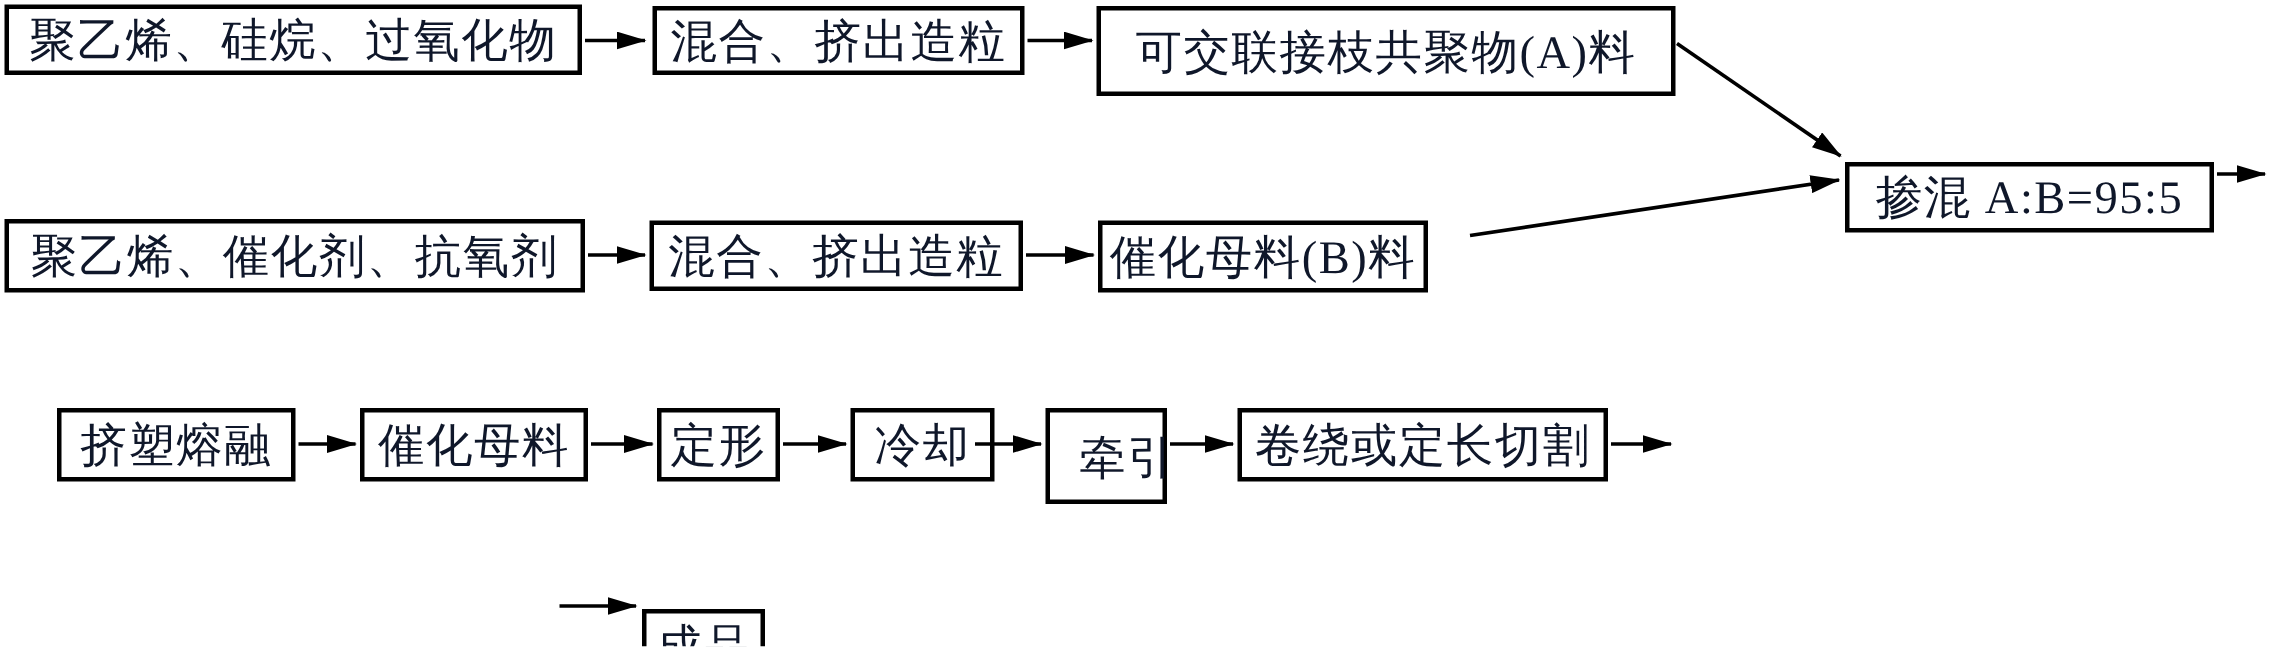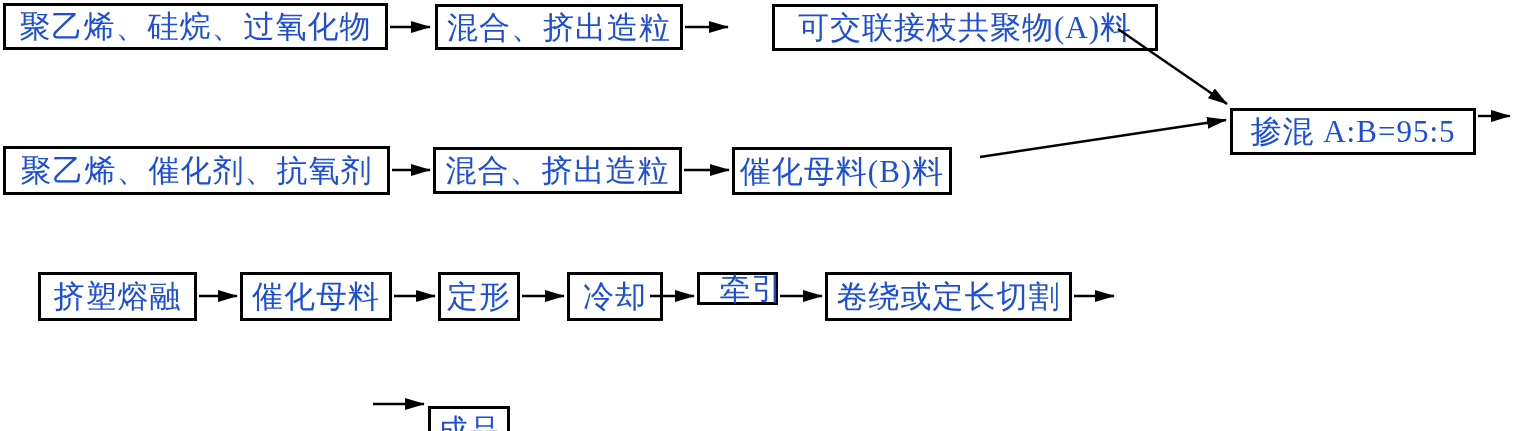--- a/index.html
+++ b/index.html
@@ -18,53 +18,53 @@
   .node {
     position: absolute;
     box-sizing: border-box;
     border: 3px solid #000000;
     background: #ffffff;
     display: flex;
     align-items: center;
     justify-content: center;
     font-size: 31px;
     line-height: 1;
-    color: #1d4ed8;
+    color: #0f172a;
     white-space: nowrap;
     letter-spacing: 1px;
   }
   .arrows {
     position: absolute;
     left: 0;
     top: 0;
     width: 1514px;
     height: 431px;
     pointer-events: none;
   }
 </style>
 </head>
 <body>
 
 <div class="canvas">
 
   <div class="node" style="left:3px;   top:3px;   width:385px; height:47px;">聚乙烯、硅烷、过氧化物</div>
   <div class="node" style="left:435px; top:4px;   width:248px; height:46px;">混合、挤出造粒</div>
-  <div class="node" style="left:731px; top:4px;   width:386px; height:47px;margin-left:41px;">可交联接枝共聚物(A)料</div>
+  <div class="node" style="left:731px; top:4px;   width:386px; height:60px;">可交联接枝共聚物(A)料</div>
 
   <div class="node" style="left:3px;   top:146px; width:387px; height:49px;">聚乙烯、催化剂、抗氧剂</div>
   <div class="node" style="left:433px; top:147px; width:249px; height:47px;">混合、挤出造粒</div>
   <div class="node" style="left:732px; top:147px; width:220px; height:48px;">催化母料(B)料</div>
 
   <div class="node" style="left:1230px; top:108px; width:246px; height:47px;">掺混 A:B=95:5</div>
 
   <div class="node" style="left:38px;  top:272px; width:159px; height:49px;">挤塑熔融</div>
   <div class="node" style="left:240px; top:272px; width:152px; height:49px;">催化母料</div>
   <div class="node" style="left:438px; top:272px; width:82px;  height:49px;">定形</div>
   <div class="node" style="left:567px; top:272px; width:96px;  height:49px;">冷却</div>
-  <div class="node" style="left:697px; top:272px; width:81px;  height:33px;padding-left:28px;">牵引</div>
+  <div class="node" style="left:697px; top:272px; width:81px;  height:64px;padding-left:28px;">牵引</div>
   <div class="node" style="left:825px; top:272px; width:247px; height:49px;">卷绕或定长切割</div>
 
   <div class="node" style="left:428px; top:380px; width:82px;  height:48px;margin-top:26px;">成品</div>
 
   <svg class="arrows" viewBox="0 0 1514 431" xmlns="http://www.w3.org/2000/svg">
     <defs>
       <marker id="ah" markerUnits="userSpaceOnUse" markerWidth="20" markerHeight="12" viewBox="0 0 20 12" refX="19" refY="6" orient="auto">
         <path d="M0,0 L20,6 L0,12 Z" fill="#000000"></path>
       </marker>
     </defs>

